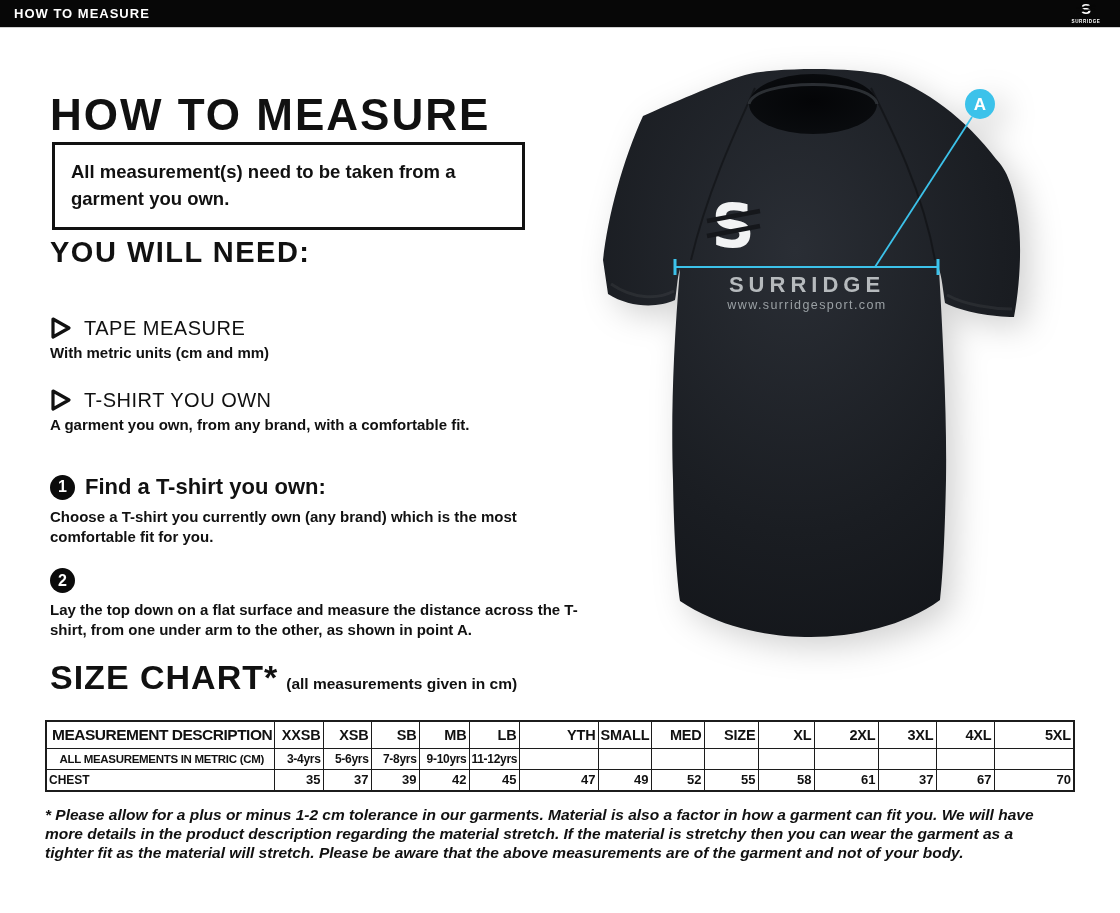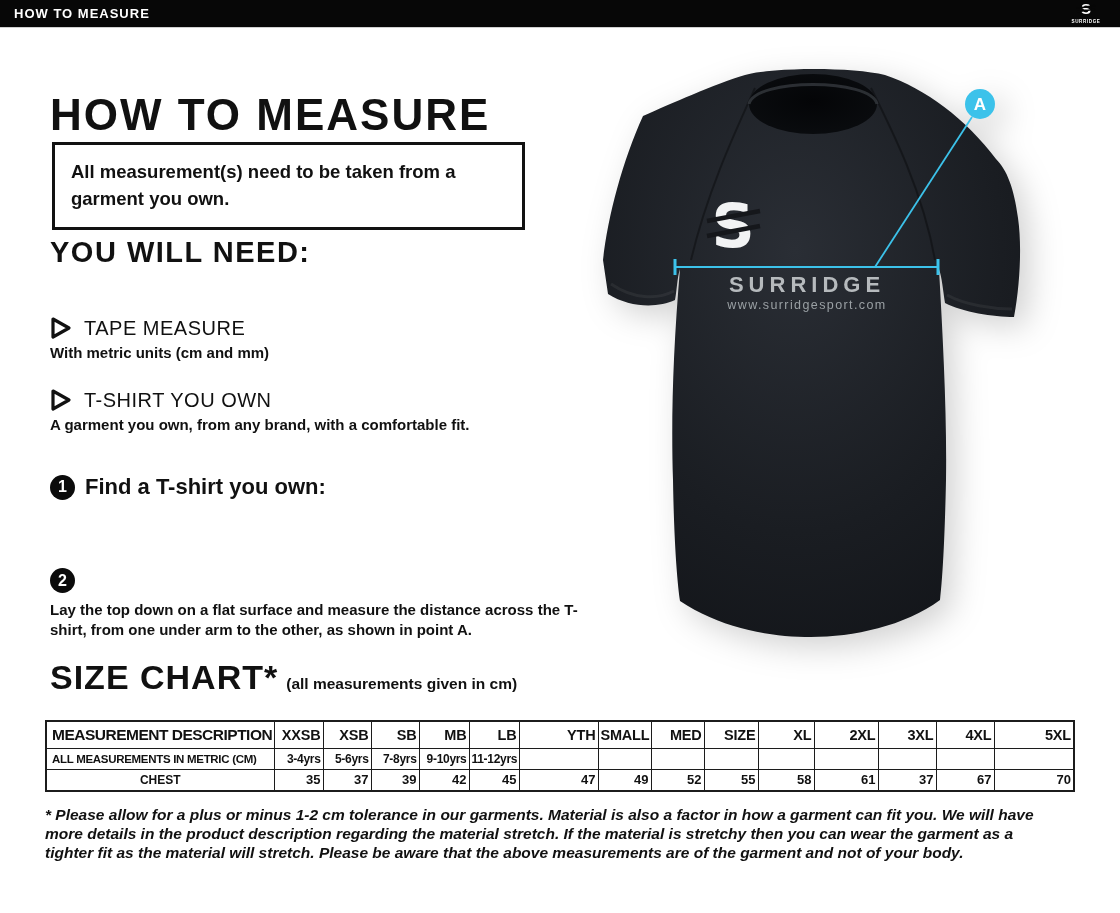--- a/index.html
+++ b/index.html
@@ -58,24 +58,24 @@
   }
   table.size-chart th, table.size-chart td{
     border:1.6px solid #1c1c1c;text-align:right;vertical-align:middle;
     padding:0 2px;overflow:hidden;white-space:nowrap;
   }
   table.size-chart thead tr{height:27px;}
   table.size-chart thead th{font-size:14.5px;font-weight:bold;letter-spacing:-0.2px;}
   table.size-chart thead th.desc{font-size:15.5px;letter-spacing:-0.5px;text-align:left;padding-left:5px;}
   table.size-chart tr.metric-row{height:21px;}
   table.size-chart tr.metric-row td{font-size:12px;font-weight:bold;letter-spacing:-0.3px;}
-  table.size-chart tr.metric-row td.desc{font-size:11.5px;text-align:left;padding-left:5px;}
+  table.size-chart tr.metric-row td.desc{font-size:11.5px;text-align:center;padding-left:5px;}
   table.size-chart tr.chest-row{height:22px;}
   table.size-chart tr.chest-row td{font-size:13px;font-weight:bold;}
-  table.size-chart tr.chest-row td.desc{font-size:12px;text-align:center;}
+  table.size-chart tr.chest-row td.desc{font-size:12px;text-align:left;}
   
   .footnote{
     position:absolute;left:45px;top:806px;width:1005px;
     font-size:15.5px;font-weight:bold;font-style:italic;line-height:1.22;
   }
   
   .shirt-wrap{position:absolute;left:595px;top:60px;width:470px;height:590px;}
   .shirt-wrap svg{filter:drop-shadow(10px 10px 16px rgba(0,0,0,0.18));}
 </style>
 </head>
@@ -117,20 +117,21 @@
     <span class="need-label">T-SHIRT YOU OWN</span>
   </div>
   <div class="need-desc">A garment you own, from any brand, with a comfortable fit.</div>
 </div>
 
 <div class="step" style="top:474px;">
   <div class="row">
     <span class="step-num">1</span>
     <span class="step-title">Find a T-shirt you own:</span>
   </div>
+  <div class="step-desc" style="width:520px;">Choose a T-shirt you currently own (any brand) which is the most comfortable fit for you.</div>
 </div>
 
 <div class="step" style="top:568px;">
   <div class="row">
     <span class="step-num">2</span>
   </div>
   <div class="step-desc" style="width:535px;">Lay the top down on a flat surface and measure the distance across the T-shirt, from one under arm to the other, as shown in point A.</div>
 </div>
 
 <div class="sc-heading">

